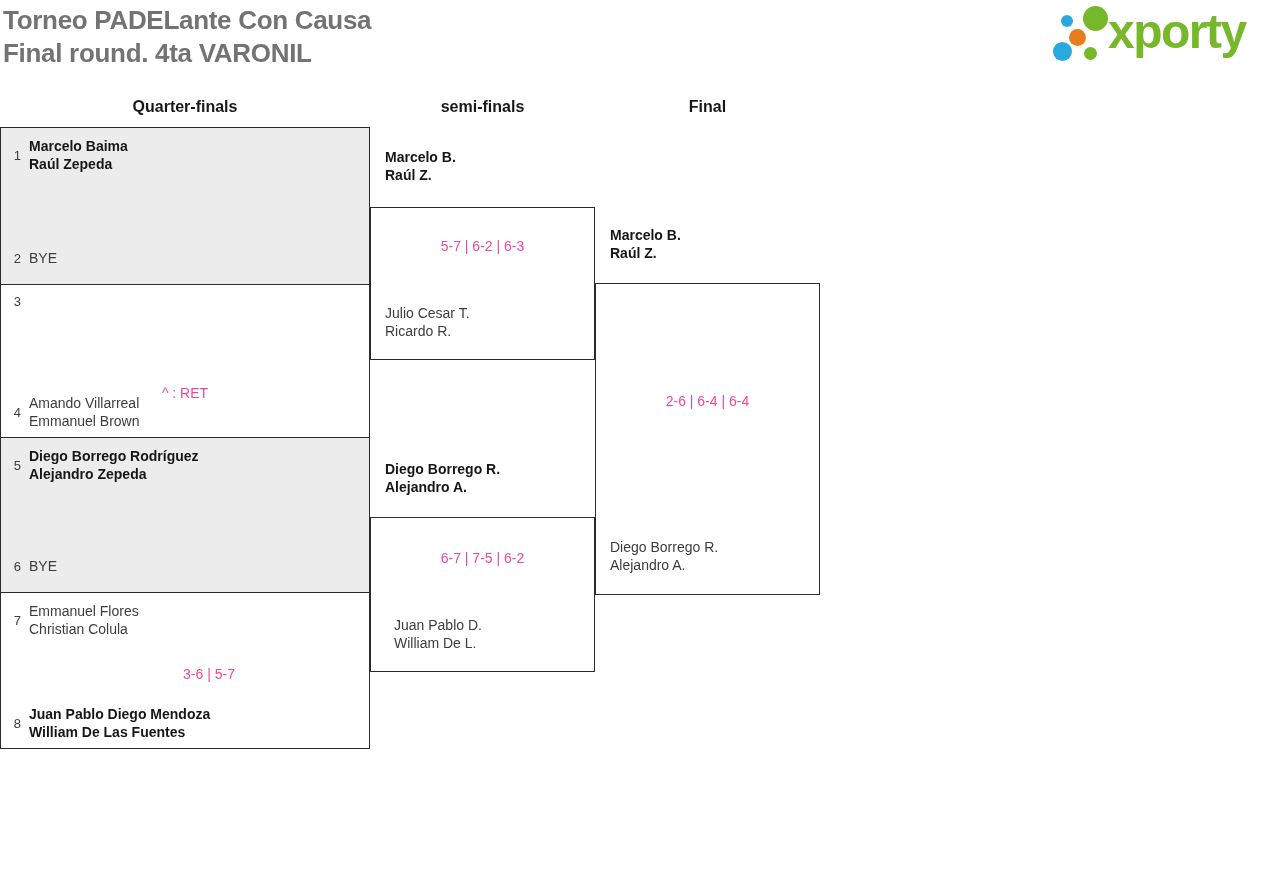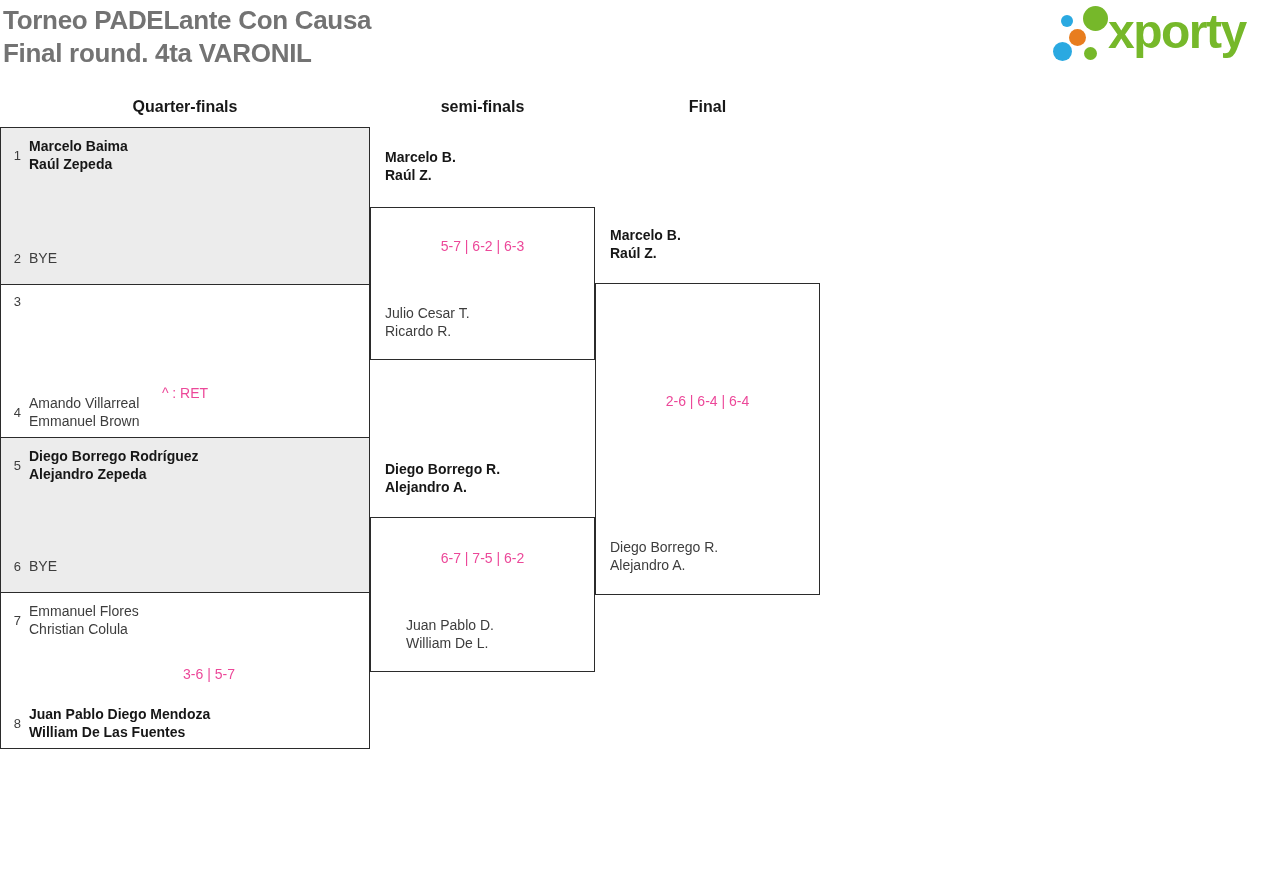--- a/index.html
+++ b/index.html
@@ -152,21 +152,21 @@
     <div>Ricardo R.</div>
   </div>
 
   <div class="float-names team-winner" style="left:377px;top:460px;">
     <div>Diego Borrego R.</div>
     <div>Alejandro A.</div>
   </div>
   <div class="box sf2">
     <div class="score" style="top:31px;">6-7 | 7-5 | 6-2</div>
   </div>
-  <div class="float-names team-regular" style="left:398px;top:616px;">
+  <div class="float-names team-regular" style="left:386px;top:616px;">
     <div>Juan Pablo D.</div>
     <div>William De L.</div>
   </div>
 
   <div class="float-names team-winner" style="left:602px;top:226px;">
     <div>Marcelo B.</div>
     <div>Raúl Z.</div>
   </div>
   <div class="box fbox">
     <div class="score" style="top:108px;">2-6 | 6-4 | 6-4</div>

